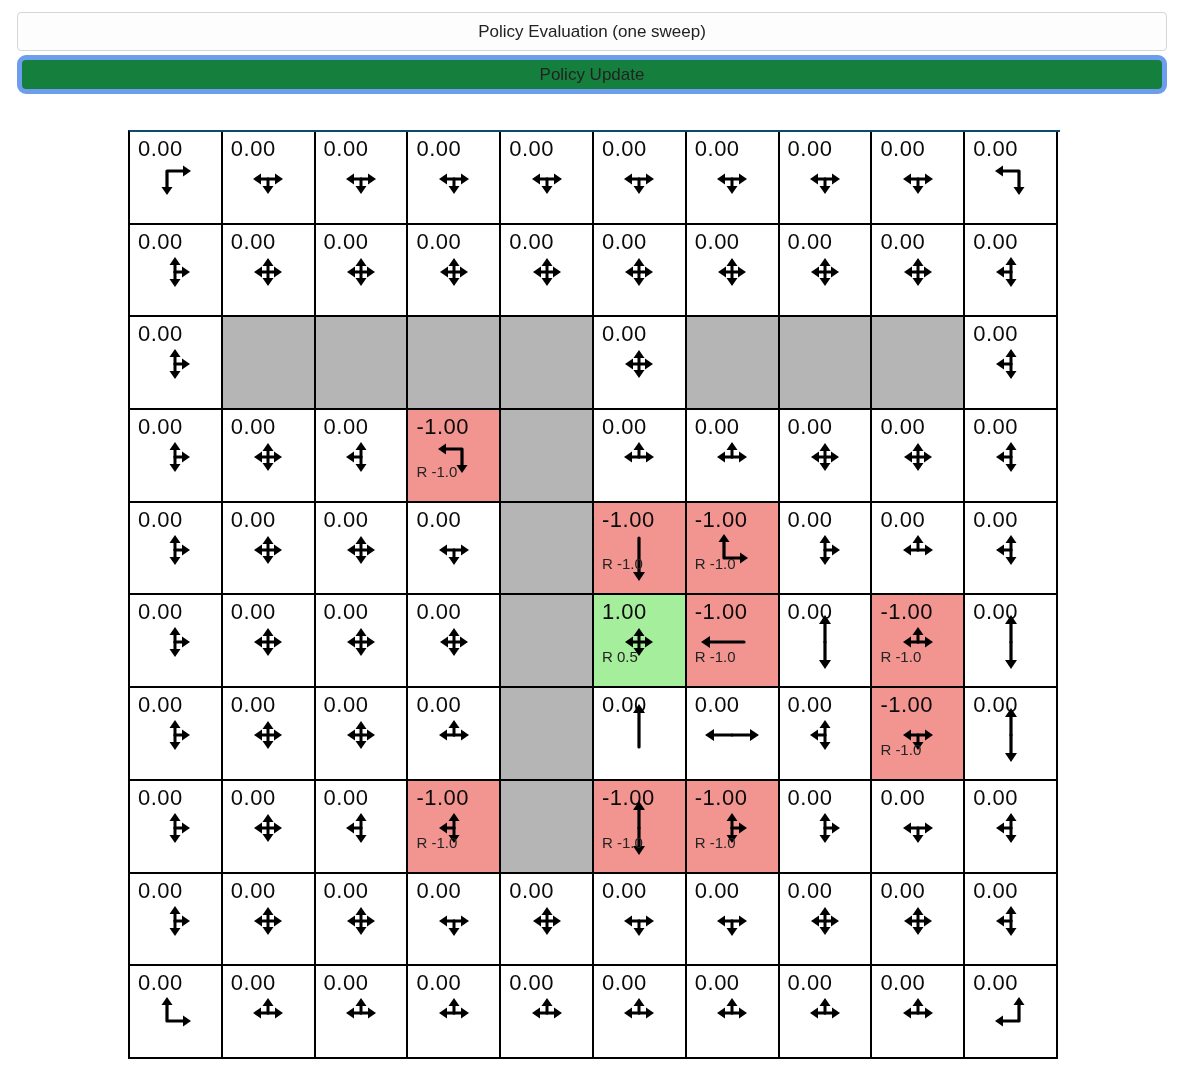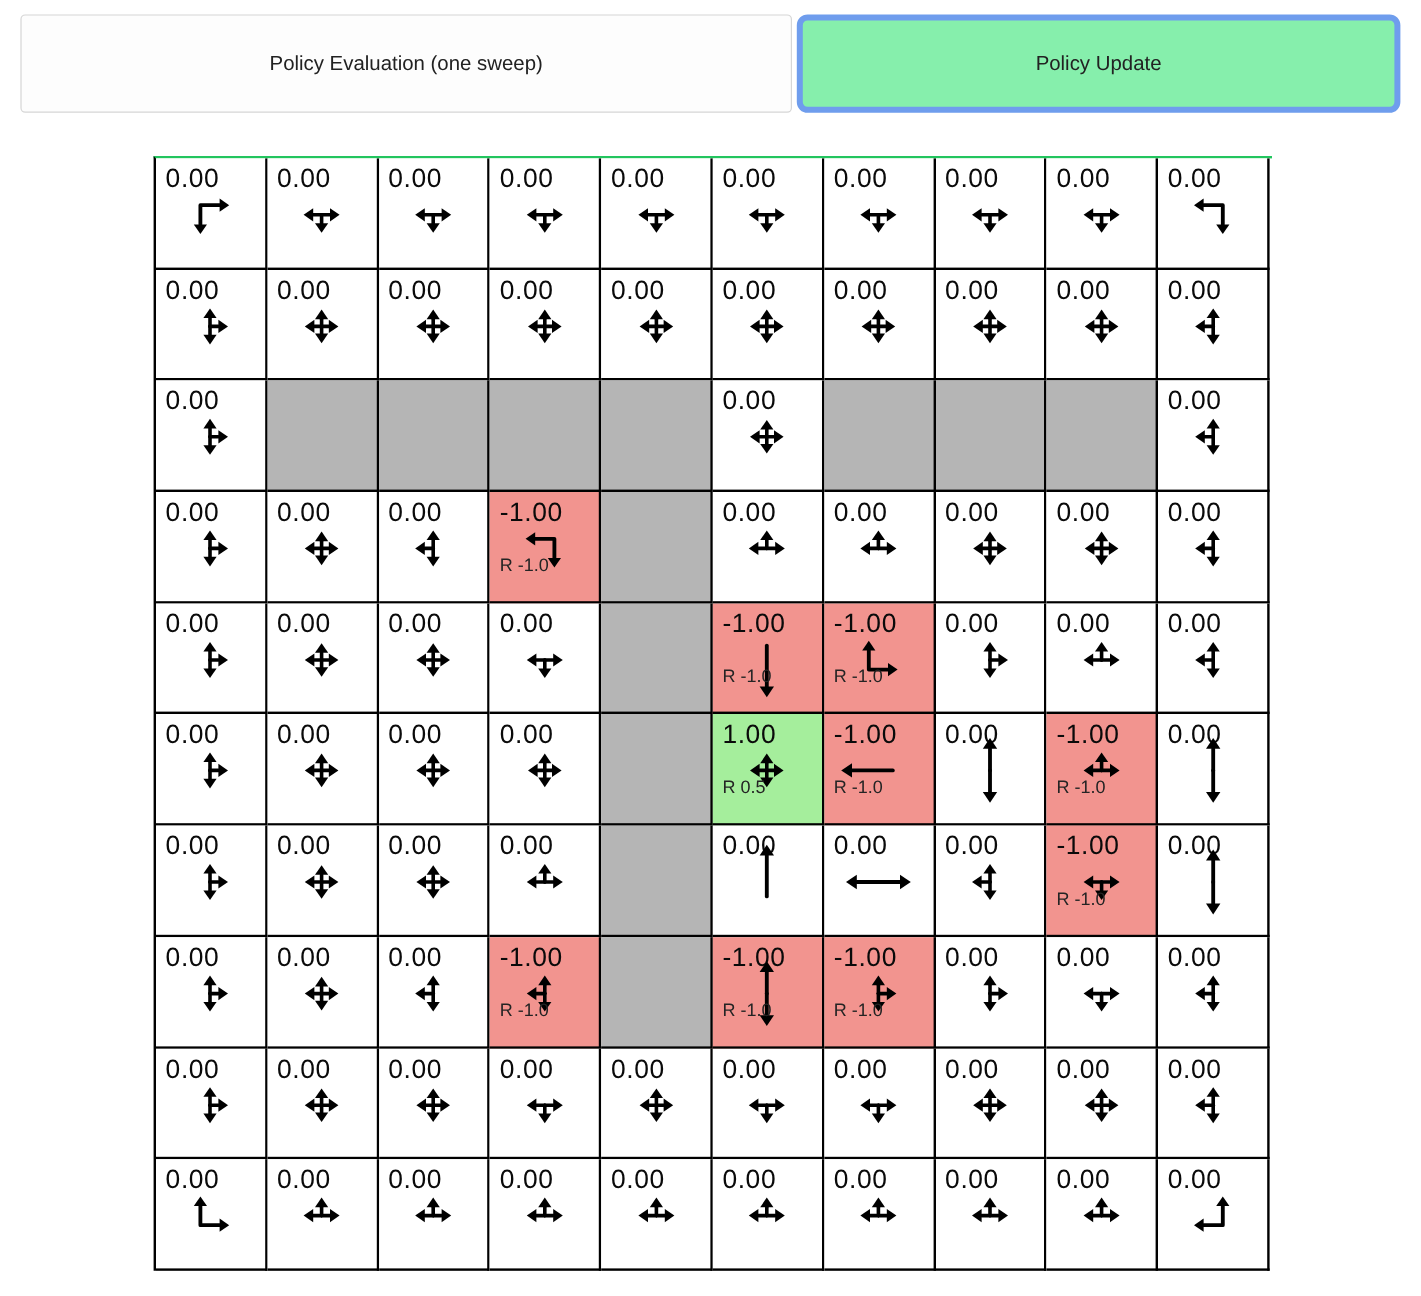--- a/index.html
+++ b/index.html
@@ -1,23 +1,23 @@
 <!DOCTYPE html>
 <html><head>
 <meta charset="utf-8">
 <style>
   html,body{margin:0;padding:0;background:#fff;}
   body{width:1184px;height:1080px;font-family:"Liberation Sans",sans-serif;overflow:hidden;}
-  .toolbar{display:flex;gap:4px;margin:12px 17px 0 17px;height:82px;align-items:stretch;}
+  .toolbar{display:flex;gap:4px;margin:12px 17px 0 17px;height:82px;align-items:stretch;flex-direction:column;}
   .tb{flex:1;background:#fdfdfd;border:1px solid #d6d6d6;border-radius:4px;font-size:17px;
       color:#222;font-family:"Liberation Sans",sans-serif;cursor:pointer;padding:0;}
   .tb.wide{flex:1.3;}
-  .tb.active{border:5px solid #6f9ded;border-radius:9px;background:#86efac;}
+  .tb.active{border:5px solid #6f9ded;border-radius:9px;background:#15803d;}
   .grid{margin:36px 0 16px 128px;display:grid;grid-template-columns:repeat(10,92.8px);
-        grid-auto-rows:92.7px;border-top:2px solid #22c55e;border-left:2px solid #000;width:930px;}
+        grid-auto-rows:92.7px;border-top:2px solid #0c4a6e;border-left:2px solid #000;width:930px;}
   .cell{position:relative;background:#fff;border-right:2px solid #000;border-bottom:2px solid #000;box-sizing:border-box;}
   .cell.wall{background:#b5b5b5;}
   .cell.penalty{background:#f2948f;text-align:right;}
   .cell.goal{background:#a5ee9c;text-decoration:underline;}
   .val{position:absolute;top:4px;left:8px;font-size:22px;color:#0a0a0a;letter-spacing:.5px;}
   .arrow{position:absolute;left:50%;top:22px;transform:translateX(-50%);width:64px;height:54px;pointer-events:none;}
   .arrow svg{overflow:visible;display:block;}
   .reward{position:absolute;left:8px;bottom:21px;font-size:15px;color:#242424;}
 </style>
 </head>

